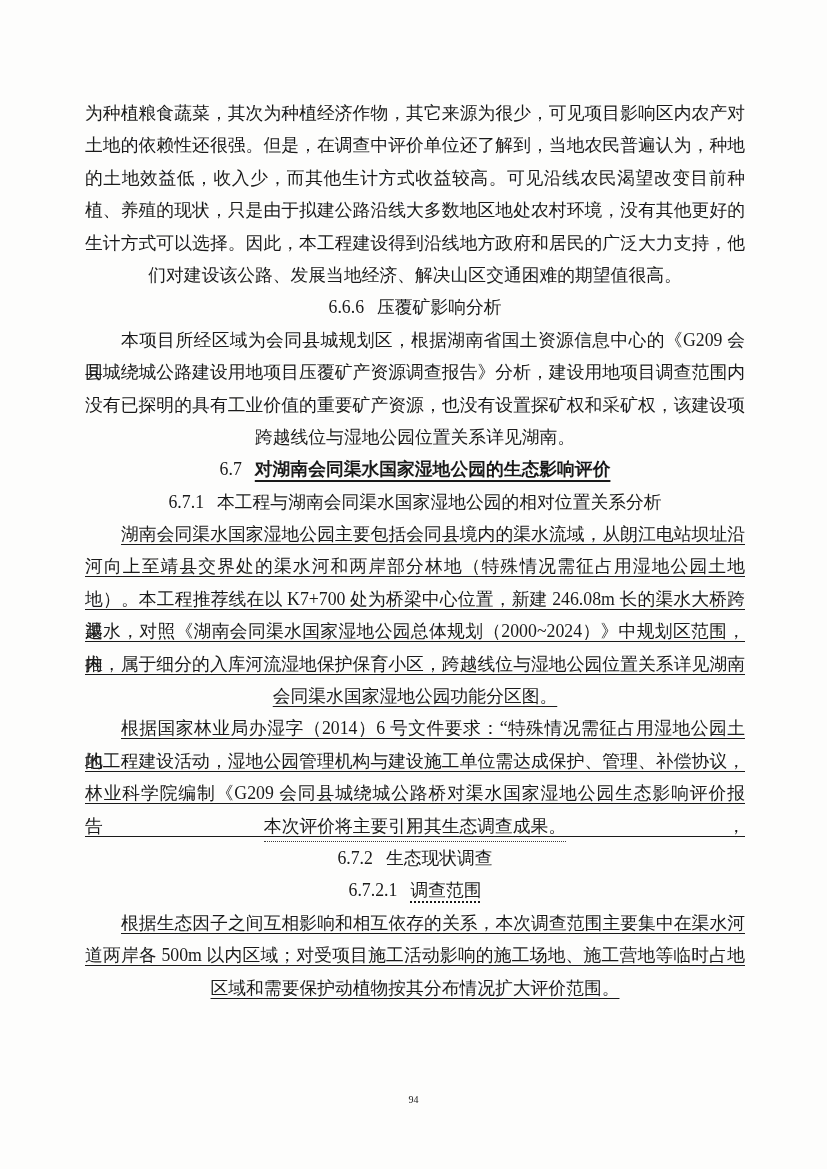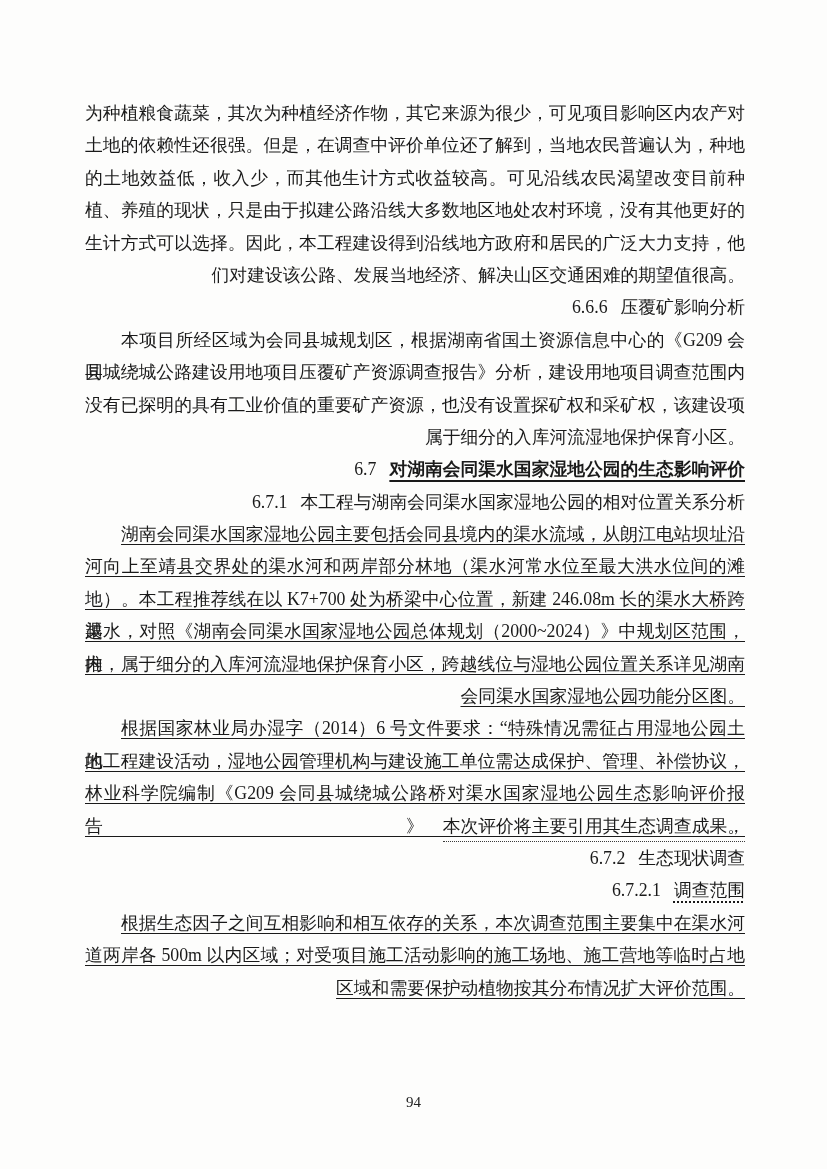--- a/index.html
+++ b/index.html
@@ -15,21 +15,21 @@
   .content {
     position: absolute;
     left: 85px;
     top: 97px;
     width: 660px;
   }
   .line {
     font-size: 17.8px;
     line-height: 32.4px;
     height: 32.4px;
-    text-align: right;
+    text-align: center;
     white-space: normal;
   }
   .jf {
     text-align: justify;
     text-align-last: justify;
     text-justify: inter-character;
   }
   .indent { text-indent: 36px; }
   .u {
     text-decoration: underline;
@@ -58,44 +58,44 @@
     border-bottom: 1.5px dotted #3a3a3a;
     padding-bottom: 3px;
     line-height: 24px;
   }
   .footer {
     position: absolute;
     top: 1094px;
     left: 0;
     width: 100%;
     text-align: center;
-    font-size: 15px;
+    font-size: 10px;
     color: #222;
   }
 </style>
 </head>
 <body>
 
 <div class="page">
   <div class="content">
       <div class="line jf">为种植粮食蔬菜，其次为种植经济作物，其它来源为很少，可见项目影响区内农产对</div>
       <div class="line jf">土地的依赖性还很强。但是，在调查中评价单位还了解到，当地农民普遍认为，种地</div>
       <div class="line jf">的土地效益低，收入少，而其他生计方式收益较高。可见沿线农民渴望改变目前种</div>
       <div class="line jf">植、养殖的现状，只是由于拟建公路沿线大多数地区地处农村环境，没有其他更好的</div>
       <div class="line jf">生计方式可以选择。因此，本工程建设得到沿线地方政府和居民的广泛大力支持，他</div>
       <div class="line">们对建设该公路、发展当地经济、解决山区交通困难的期望值很高。</div>
       <div class="line heading"><span class="h-num">6.6.6</span><span class="h-title plain">压覆矿影响分析</span></div>
       <div class="line jf indent">本项目所经区域为会同县城规划区，根据湖南省国土资源信息中心的《G209 会同</div>
       <div class="line jf">县城绕城公路建设用地项目压覆矿产资源调查报告》分析，建设用地项目调查范围内</div>
       <div class="line jf">没有已探明的具有工业价值的重要矿产资源，也没有设置探矿权和采矿权，该建设项</div>
-      <div class="line">属于细分的入库河流湿地保护保育小区。</div>
+      <div class="line">跨越线位与湿地公园位置关系详见湖南。</div>
       <div class="line heading"><span class="h-num">6.7</span><span class="h-title bold-underline">对湖南会同渠水国家湿地公园的生态影响评价</span></div>
       <div class="line heading"><span class="h-num">6.7.1</span><span class="h-title underline">本工程与湖南会同渠水国家湿地公园的相对位置关系分析</span></div>
       <div class="line jf indent u">湖南会同渠水国家湿地公园主要包括会同县境内的渠水流域，从朗江电站坝址沿</div>
-      <div class="line jf u">河向上至靖县交界处的渠水河和两岸部分林地（渠水河常水位至最大洪水位间的滩</div>
+      <div class="line jf u">河向上至靖县交界处的渠水河和两岸部分林地（特殊情况需征占用湿地公园土地</div>
       <div class="line jf u">地）。本工程推荐线在以 K7+700 处为桥梁中心位置，新建 246.08m 长的渠水大桥跨越</div>
       <div class="line jf u">渠水，对照《湖南会同渠水国家湿地公园总体规划（2000~2024）》中规划区范围，推</div>
       <div class="line jf u">内，属于细分的入库河流湿地保护保育小区，跨越线位与湿地公园位置关系详见湖南</div>
       <div class="line u">会同渠水国家湿地公园功能分区图。</div>
       <div class="line jf indent u">根据国家林业局办湿字（2014）6 号文件要求：“特殊情况需征占用湿地公园土地</div>
       <div class="line jf u">的工程建设活动，湿地公园管理机构与建设施工单位需达成保护、管理、补偿协议，</div>
       <div class="line jf u">林业科学院编制《G209 会同县城绕城公路桥对渠水国家湿地公园生态影响评价报告》，</div>
       <div class="line"><span class="dotted-extra u">本次评价将主要引用其生态调查成果。</span></div>
       <div class="line heading"><span class="h-num">6.7.2</span><span class="h-title underline">生态现状调查</span></div>
       <div class="line heading"><span class="h-num">6.7.2.1</span><span class="h-title dotted-underline">调查范围</span></div>

